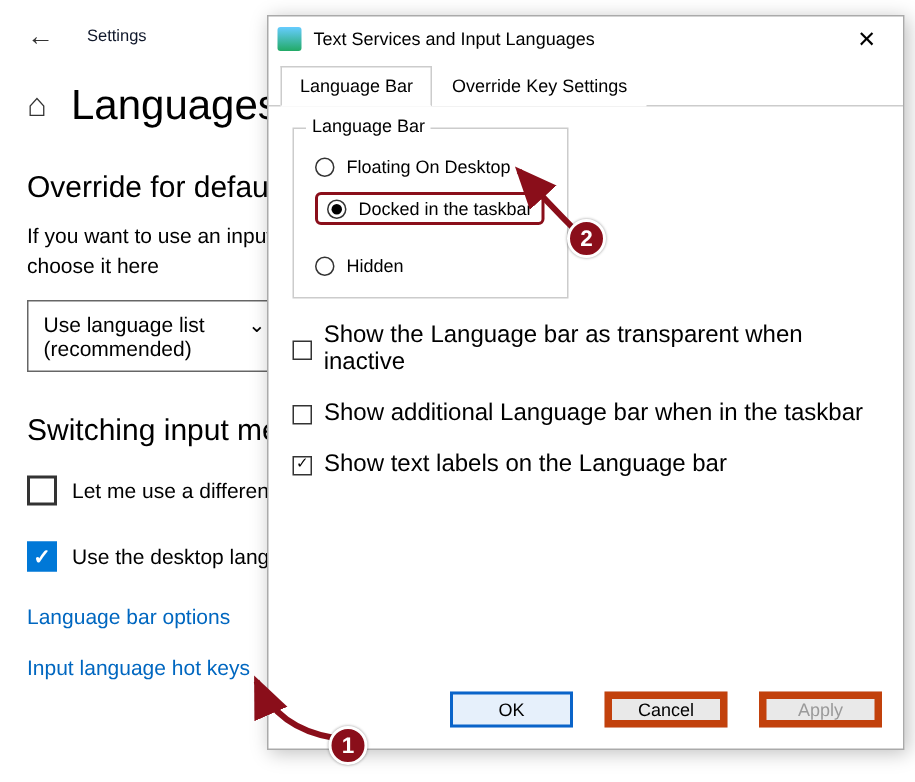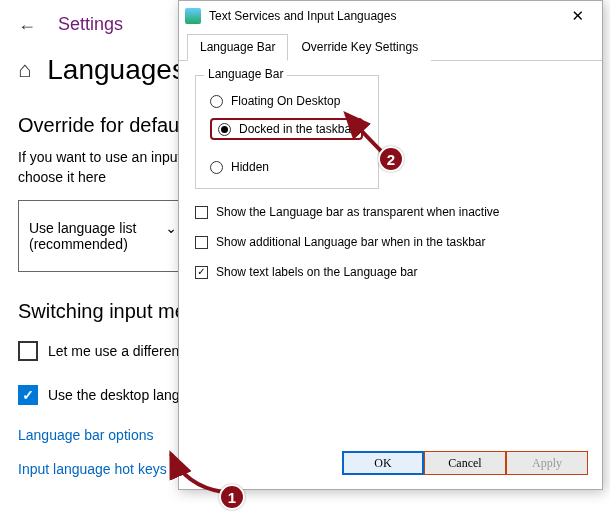--- a/index.html
+++ b/index.html
@@ -11,44 +11,44 @@
     font-size: 13px;
     background: #fff;
     color: #000;
     position: relative;
     overflow: hidden;
   }
   
   .settings-page { padding: 10px 18px; }
   .settings-top { display:flex; align-items:center; gap: 22px; height: 28px; }
   .back-arrow { font-size:18px; color:#333; cursor:pointer; }
-  .settings-label { font-size:18px; color:#701a75; }
+  .settings-label { font-size:11px; color:#0f172a; }
   .heading-row { display:flex; align-items:center; gap:16px; margin-top:16px; }
   .home-icon { font-size:22px; color:#333; }
   .page-heading { font-size:28px; font-weight:400; }
   h3.section { font-size:20px; font-weight:400; margin: 28px 0 10px; }
   .body-text { font-size:14px; line-height:1.45; margin: 0 0 12px; }
   .dropdown {
-    border:1px solid #666; padding:19px 10px; width: 170px;
+    border:1px solid #666; padding:7px 10px; width: 170px;
     display:flex; justify-content:space-between; align-items:flex-start;
     font-size:14px; cursor:pointer;
   }
   .checkbox-row { display:flex; align-items:center; gap:10px; margin-top:18px; font-size:14px; }
   .chk {
     width:20px; height:20px; border:2px solid #333;
     display:flex; align-items:center; justify-content:center;
     font-size:14px; font-weight:bold;
   }
   .chk.checked { background:#0078d7; border-color:#0078d7; color:#fff; }
   .link { color:#0067c0; font-size:14px; margin-top:22px; cursor:pointer; display:block; }
   .link + .link { margin-top: 18px; }
 
   
   .dialog {
-    position:absolute; top:0; left:178px; width:425px; height:490px;
+    position:absolute; top:10px; left:178px; width:425px; height:490px;
     background:#fff; border:1px solid #aaa;
     box-shadow: 2px 2px 12px rgba(0,0,0,.25);
     display:flex; flex-direction:column;
   }
   .titlebar {
     height:30px; display:flex; align-items:center; padding:0 6px;
     font-size:12px;
   }
   .title-icon {
     width:16px; height:16px; margin-right:8px;
@@ -73,34 +73,33 @@
   .radio-row { display:flex; align-items:center; gap:8px; margin:4px 0 10px; font-size:12px;}
   .radio {
     width:13px; height:13px; border:1px solid #333; border-radius:50%;
     display:flex; align-items:center; justify-content:center;
   }
   .radio.sel::after { content:""; width:7px; height:7px; background:#000; border-radius:50%;}
   .radio-highlight {
     border:2px solid #8a0e1a; border-radius:4px; padding:2px 6px; display:inline-flex;
     align-items:center; gap:8px;
   }
-  .check-row { display:flex; align-items:center; gap:8px; margin-top:16px; font-size:12px;}
+  .check-row { display:flex; align-items:center; gap:8px; margin-top:16px; font-size:16px;}
   .smchk {
     width:13px; height:13px; border:1px solid #333;
     display:flex; align-items:center; justify-content:center;
     font-size:10px; line-height:1;
   }
   .smchk.checked::after { content:"✓"; color:#000; }
   .dialog-buttons {
-    display:flex; gap:0; justify-content:flex-end;
+    display:flex; gap:21px; justify-content:flex-end;
     padding: 10px 14px 14px;
-    font-family: Liberation Serif, serif;
   }
   .btn {
-    width:82px; height:24px; font-size:12px; border:1px solid #c2410c;
+    width:82px; height:24px; font-size:12px; border:5px solid #c2410c;
     background:#e9e9e9; display:flex; align-items:center; justify-content:center;
     cursor:pointer;
   }
   .btn.primary { border:2px solid #0a64c9; background:#e6f0fb; }
   .btn.disabled { color:#9a9a9a;text-align:right; }
 
   
   .callout {
     position:absolute; width:26px; height:26px; border-radius:50%;
     background:#8a0e1a; color:#fff; font-weight:bold; font-size:15px;

